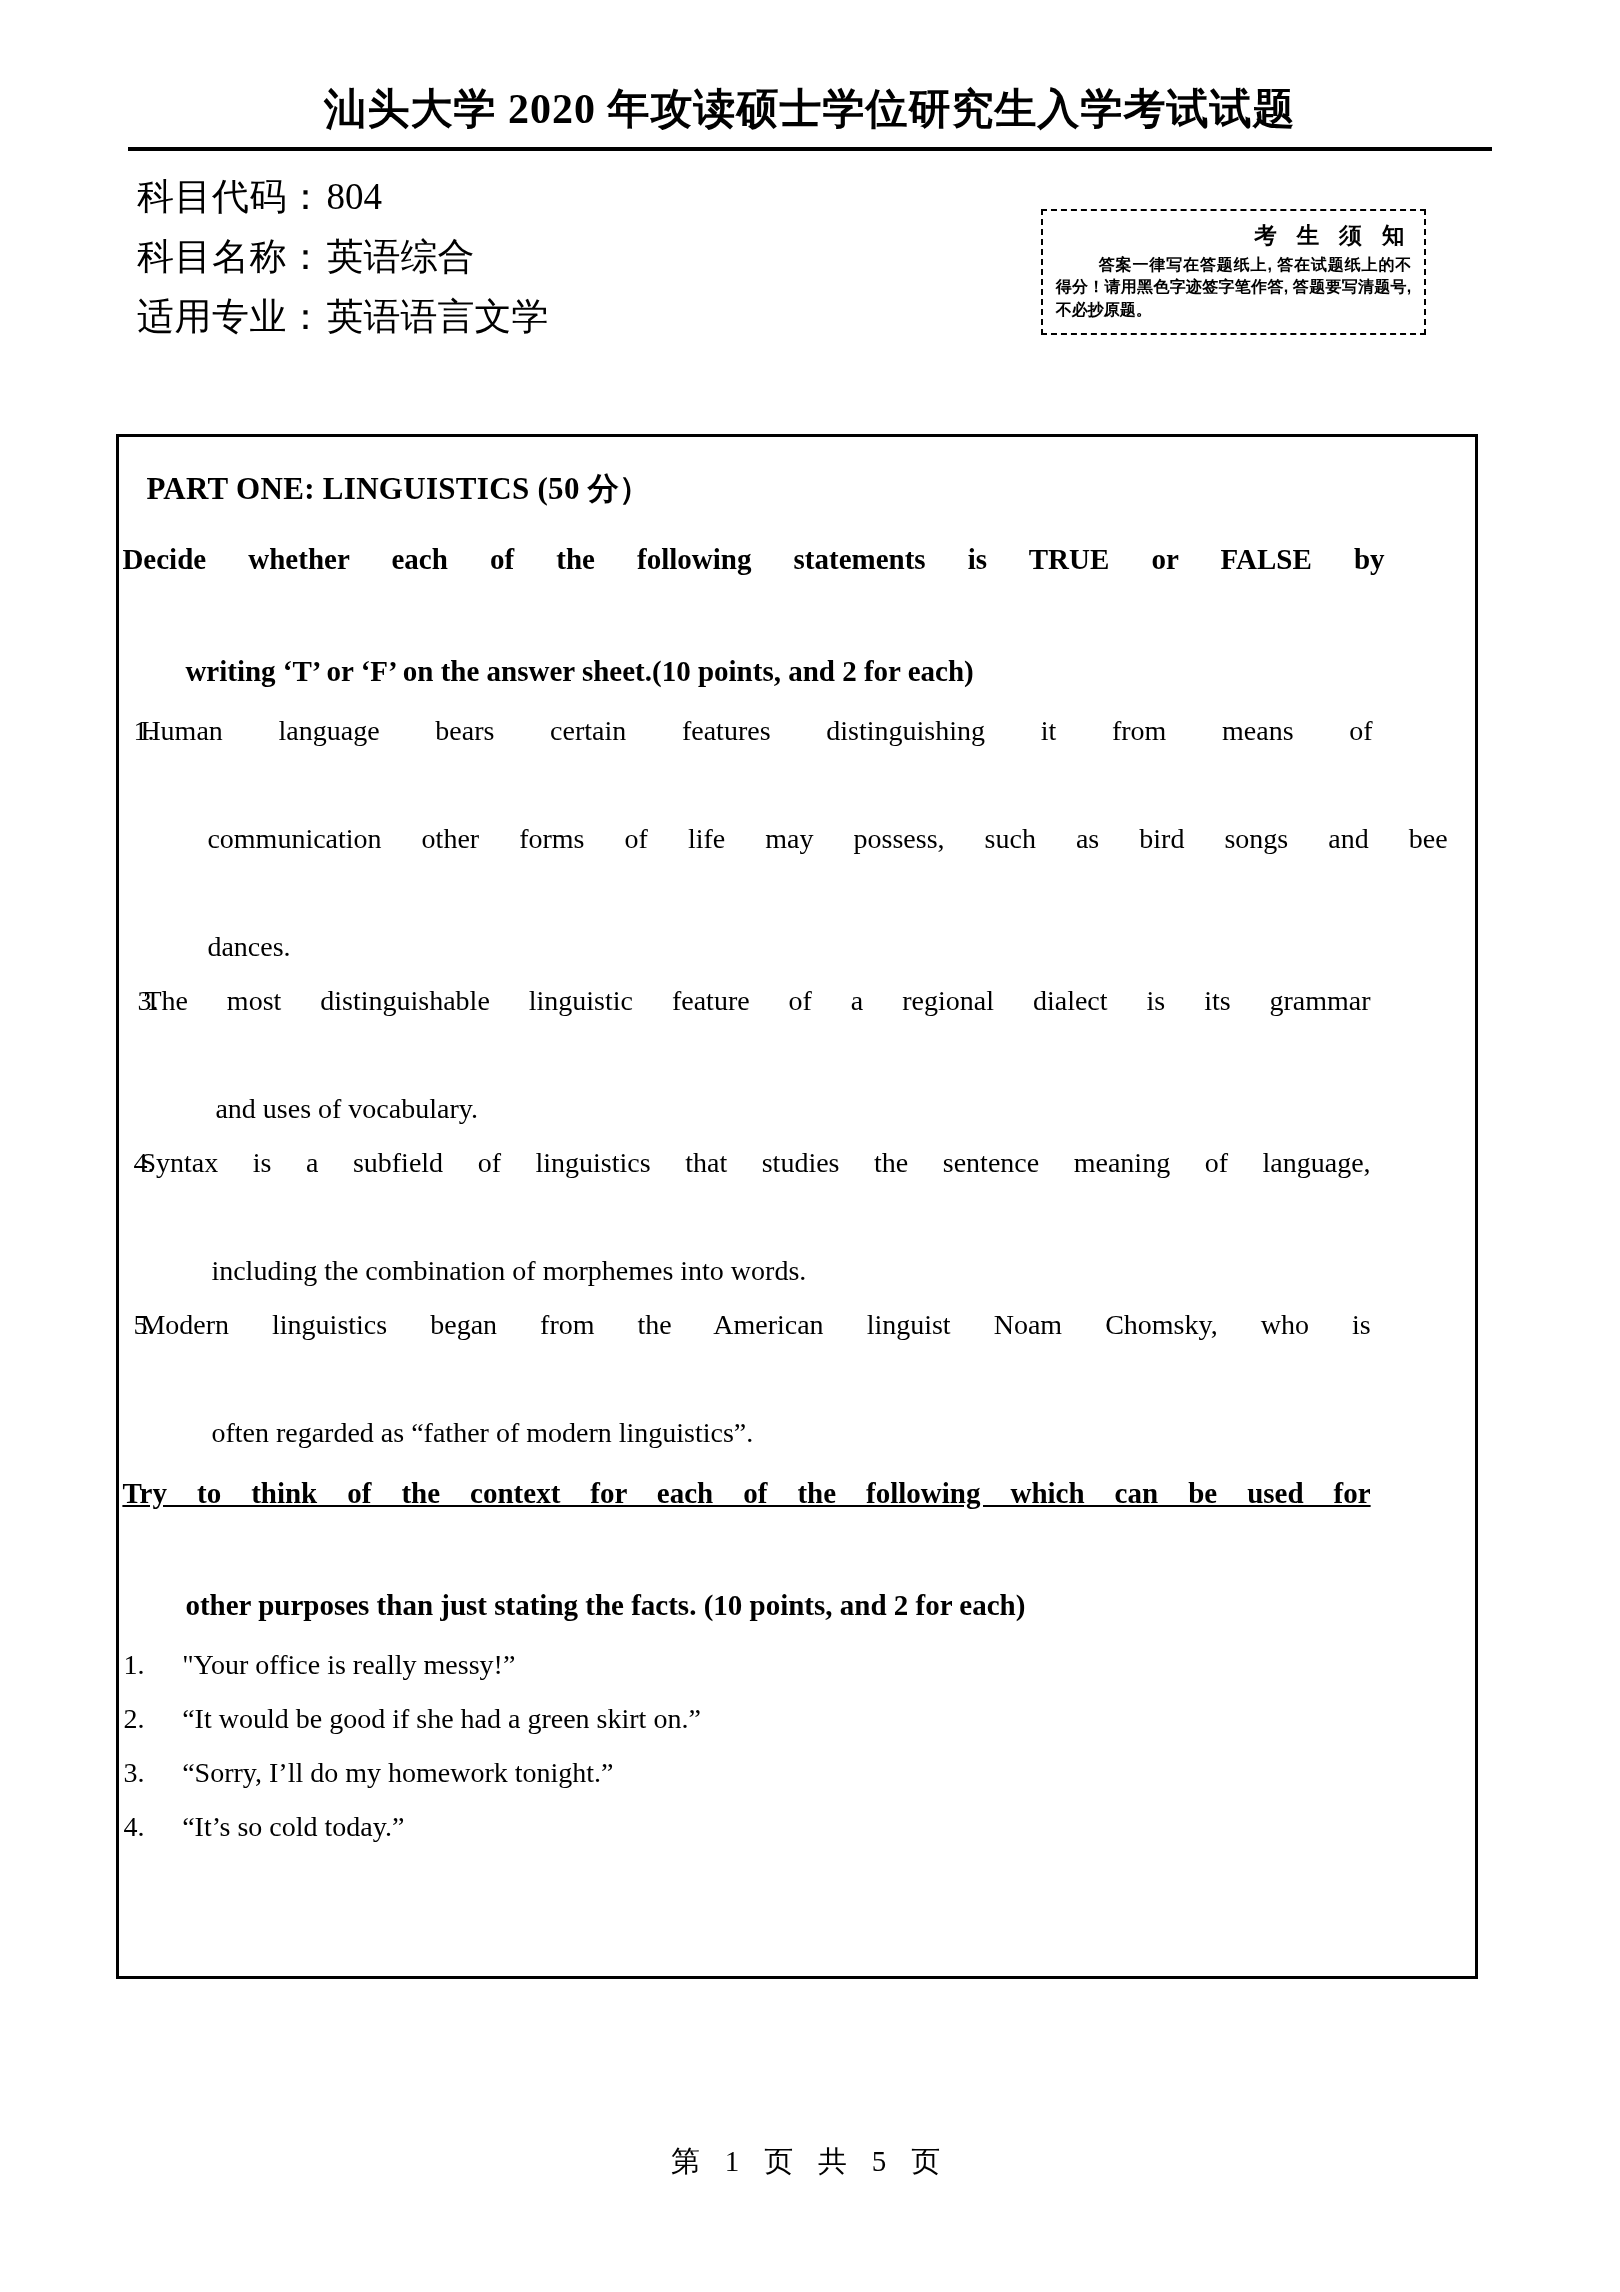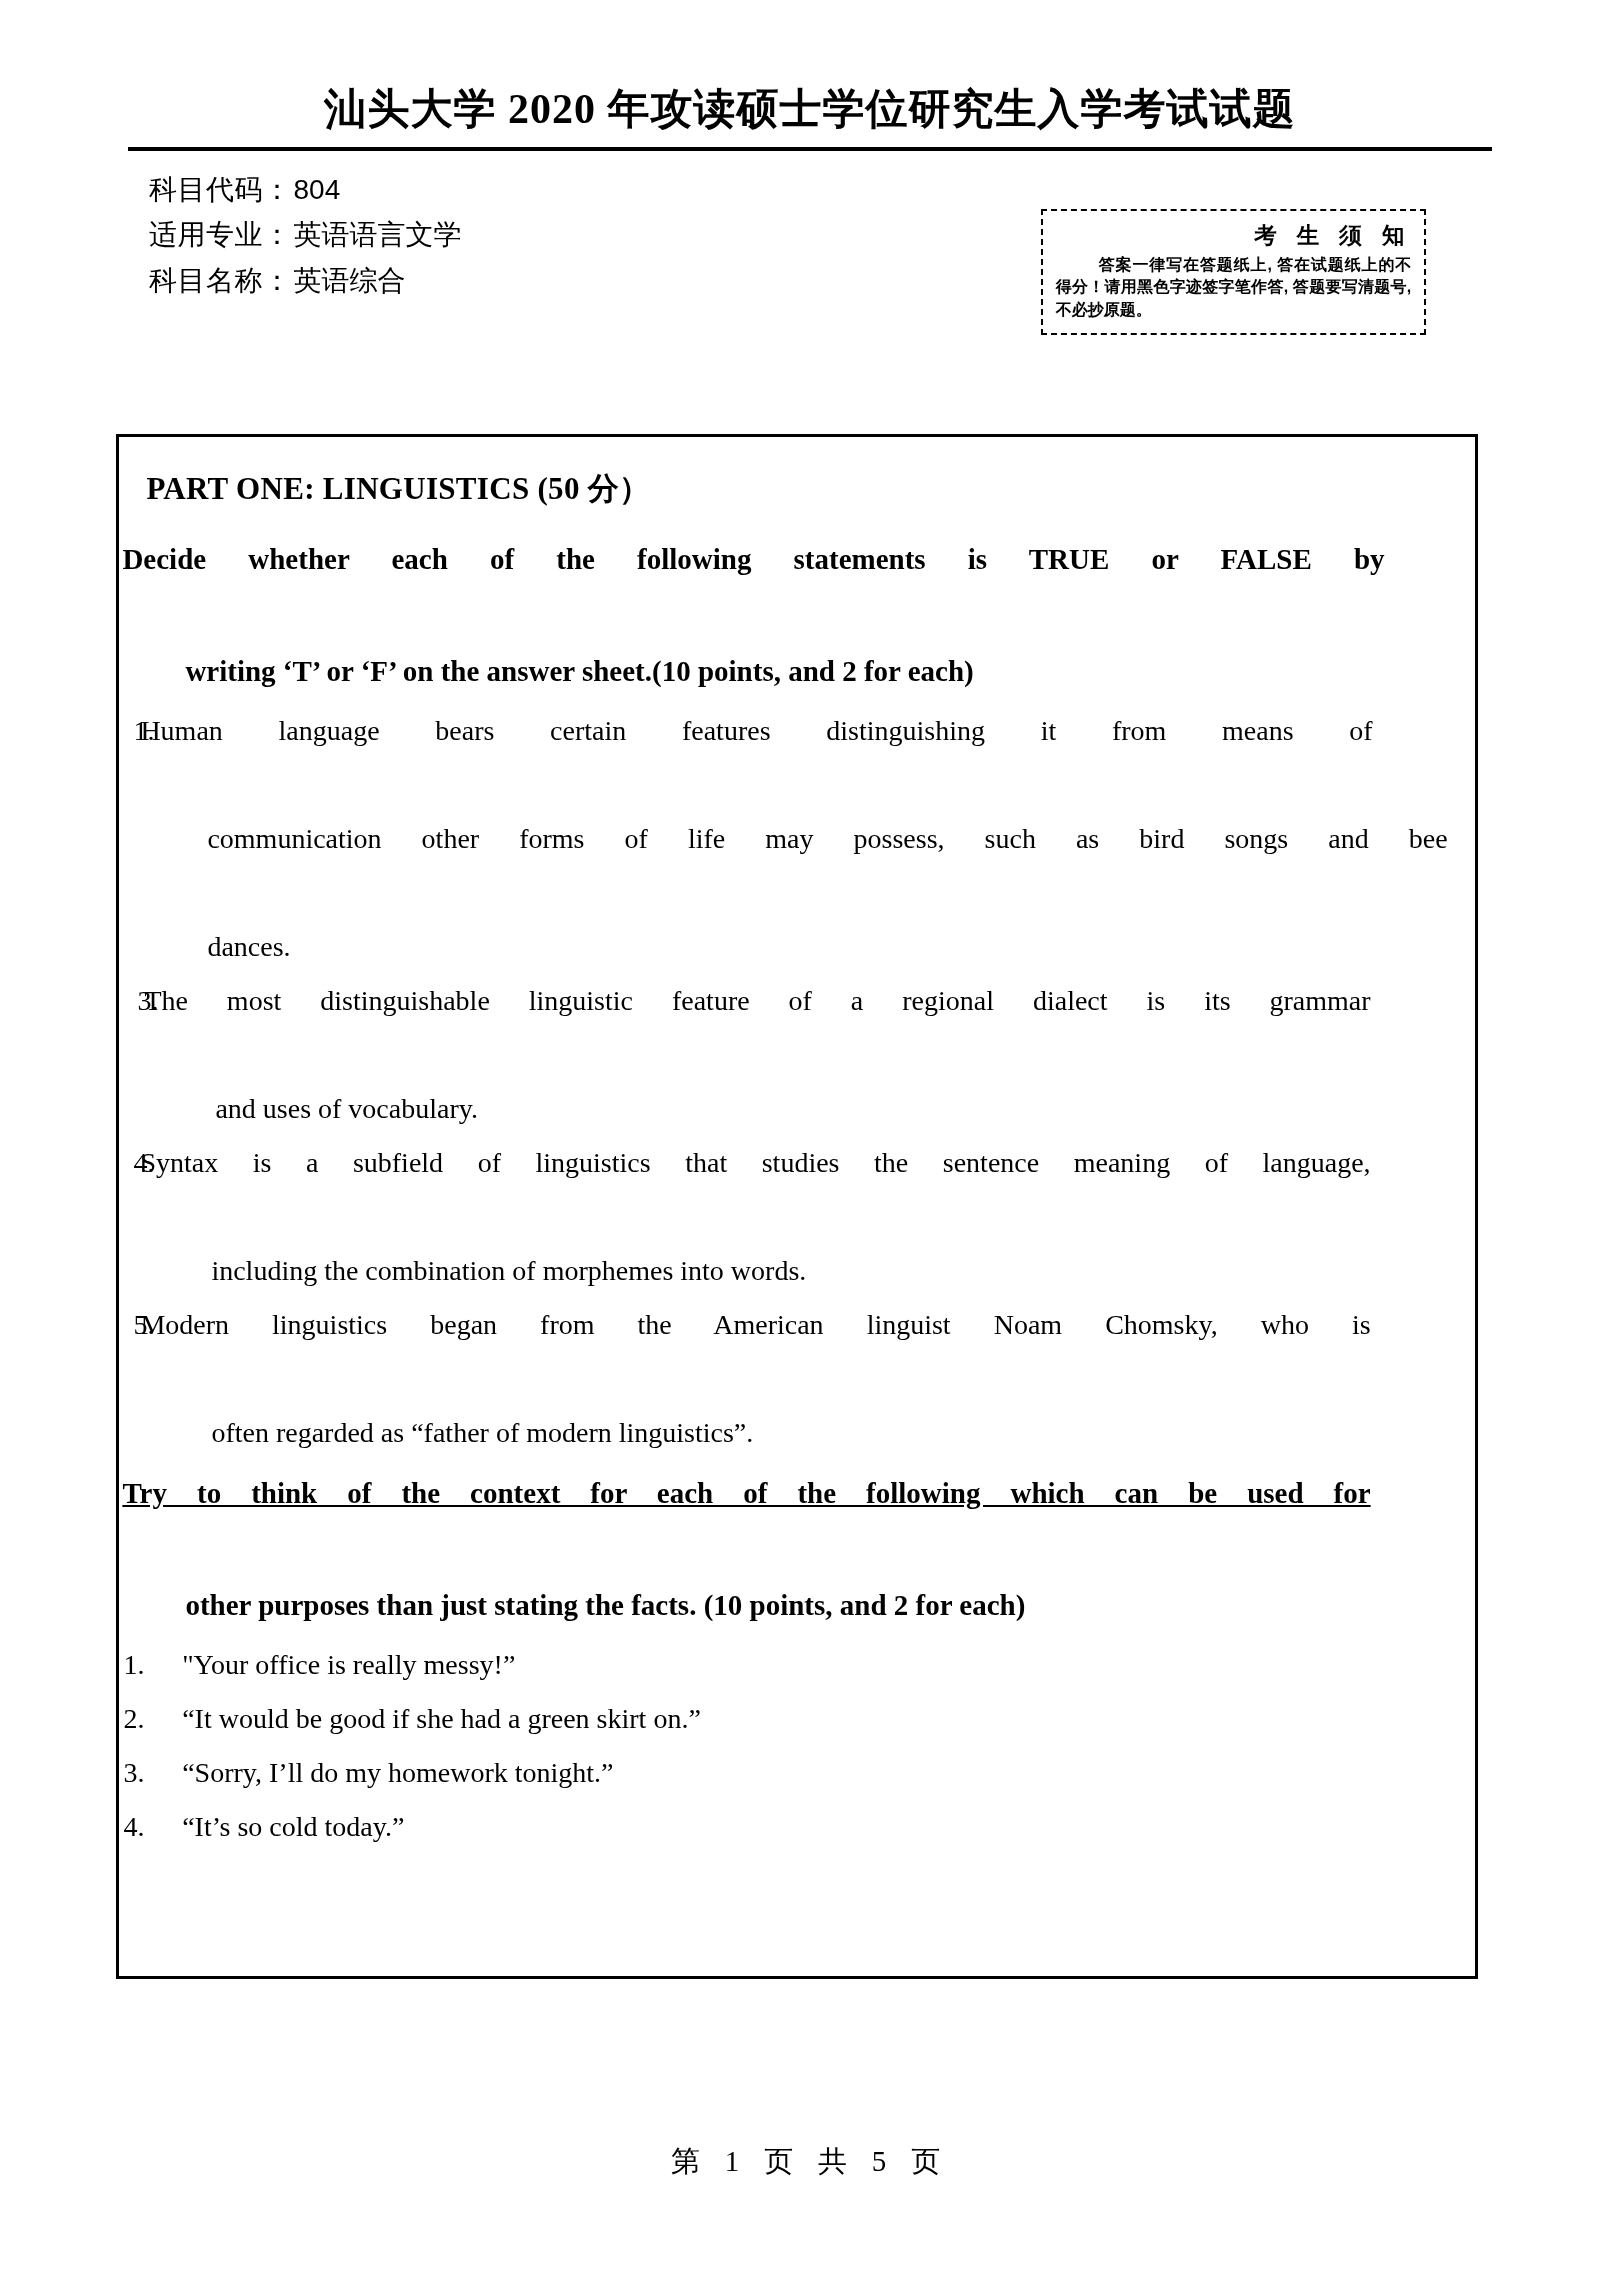--- a/index.html
+++ b/index.html
@@ -47,25 +47,24 @@
   }
 
   
   .meta-block {
     position: absolute;
     left: 137px;
     top: 167px;
     width: 627px;
   }
   .meta-line {
-    font-size: 28px;
+    font-size: 37px;
     line-height: 1.62;
     white-space: nowrap;
-    font-family: Liberation Sans, sans-serif;
-    margin-left: 12px;
+    font-family: Liberation Serif, serif;
   }
   .meta-label { letter-spacing: 0.5px; }
   .meta-value { margin-left: 2px; }
 
   
   .notice-box {
     position: absolute;
     left: 1041px;
     top: 209px;
     width: 385px;
@@ -166,24 +165,24 @@
 
   <div class="doc-title">汕头大学 2020 年攻读硕士学位研究生入学考试试题</div>
 
   <div class="header-rule"></div>
 
   <div class="meta-block">
     <div class="meta-line">
       <span class="meta-label">科目代码：</span><span class="meta-value">804</span>
     </div>
     <div class="meta-line">
+      <span class="meta-label">科目名称：</span><span class="meta-value">英语综合</span>
+    </div>
+    <div class="meta-line">
       <span class="meta-label">适用专业：</span><span class="meta-value">英语语言文学</span>
-    </div>
-    <div class="meta-line">
-      <span class="meta-label">科目名称：</span><span class="meta-value">英语综合</span>
     </div>
   </div>
 
   <div class="notice-box">
     <div class="notice-title">考 生 须 知</div>
     <div class="notice-body">答案一律写在答题纸上, 答在试题纸上的不得分！请用黑色字迹签字笔作答, 答题要写清题号, 不必抄原题。</div>
   </div>
 
   <div class="content-box">
 

